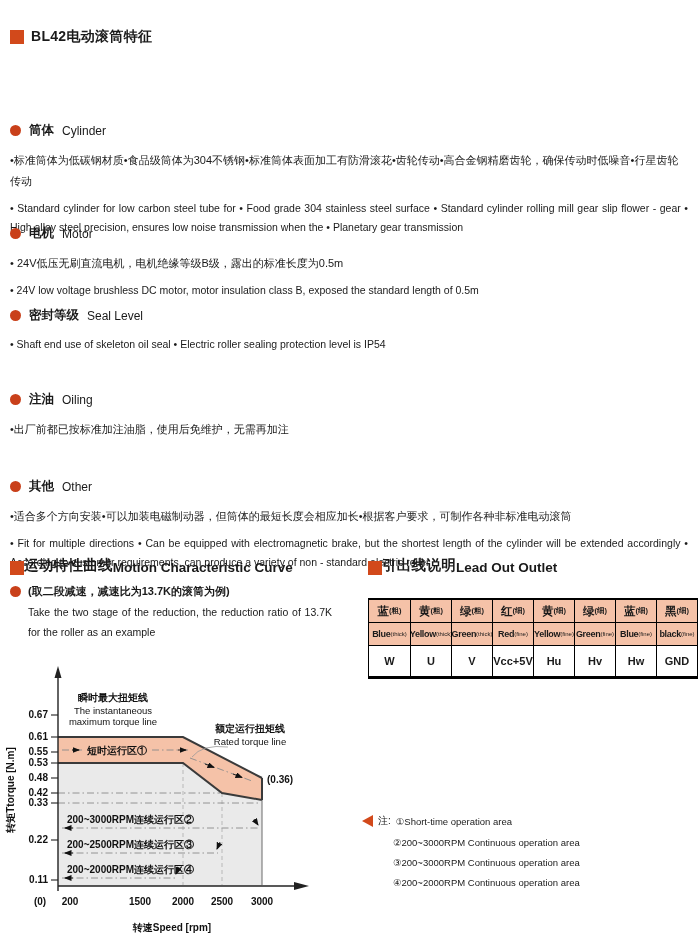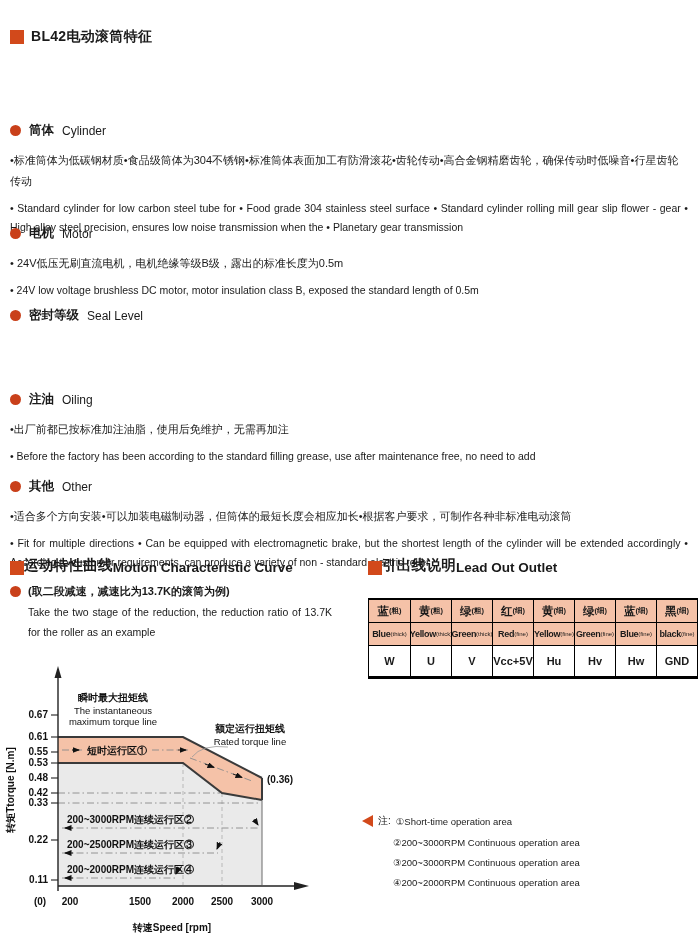--- a/index.html
+++ b/index.html
@@ -101,30 +101,30 @@
   <p class="p-cn">• 24V低压无刷直流电机，电机绝缘等级B级，露出的标准长度为0.5m</p>
   <p class="p-en">• 24V low voltage brushless DC motor, motor insulation class B, exposed the standard length of 0.5m</p>
 </section>
 
 <section class="feature" style="top:261px;">
   <div class="sec-head">
     <span class="dot"></span>
     <span class="sec-cn">密封等级</span>
     <span class="sec-en">Seal Level</span>
   </div>
+  <p class="p-en">• Shaft end use of skeleton oil seal • Electric roller sealing protection level is IP54</p>
 </section>
 
 <section class="feature" style="top:345px;">
   <div class="sec-head">
     <span class="dot"></span>
     <span class="sec-cn">注油</span>
     <span class="sec-en">Oiling</span>
   </div>
   <p class="p-cn">•出厂前都已按标准加注油脂，使用后免维护，无需再加注</p>
-  <p class="p-en">• Before the factory has been according to the standard filling grease, use after maintenance free, no need to add</p>
 </section>
 
 <section class="feature" style="top:432px;">
   <div class="sec-head">
     <span class="dot"></span>
     <span class="sec-cn">其他</span>
     <span class="sec-en">Other</span>
   </div>
   <p class="p-cn">•适合多个方向安装•可以加装电磁制动器，但筒体的最短长度会相应加长•根据客户要求，可制作各种非标准电动滚筒</p>
   <p class="p-en justify">• Fit for multiple directions • Can be equipped with electromagnetic brake, but the shortest length of the cylinder will be extended accordingly • According to customer requirements, can produce a variety of non - standard electric roller</p>

